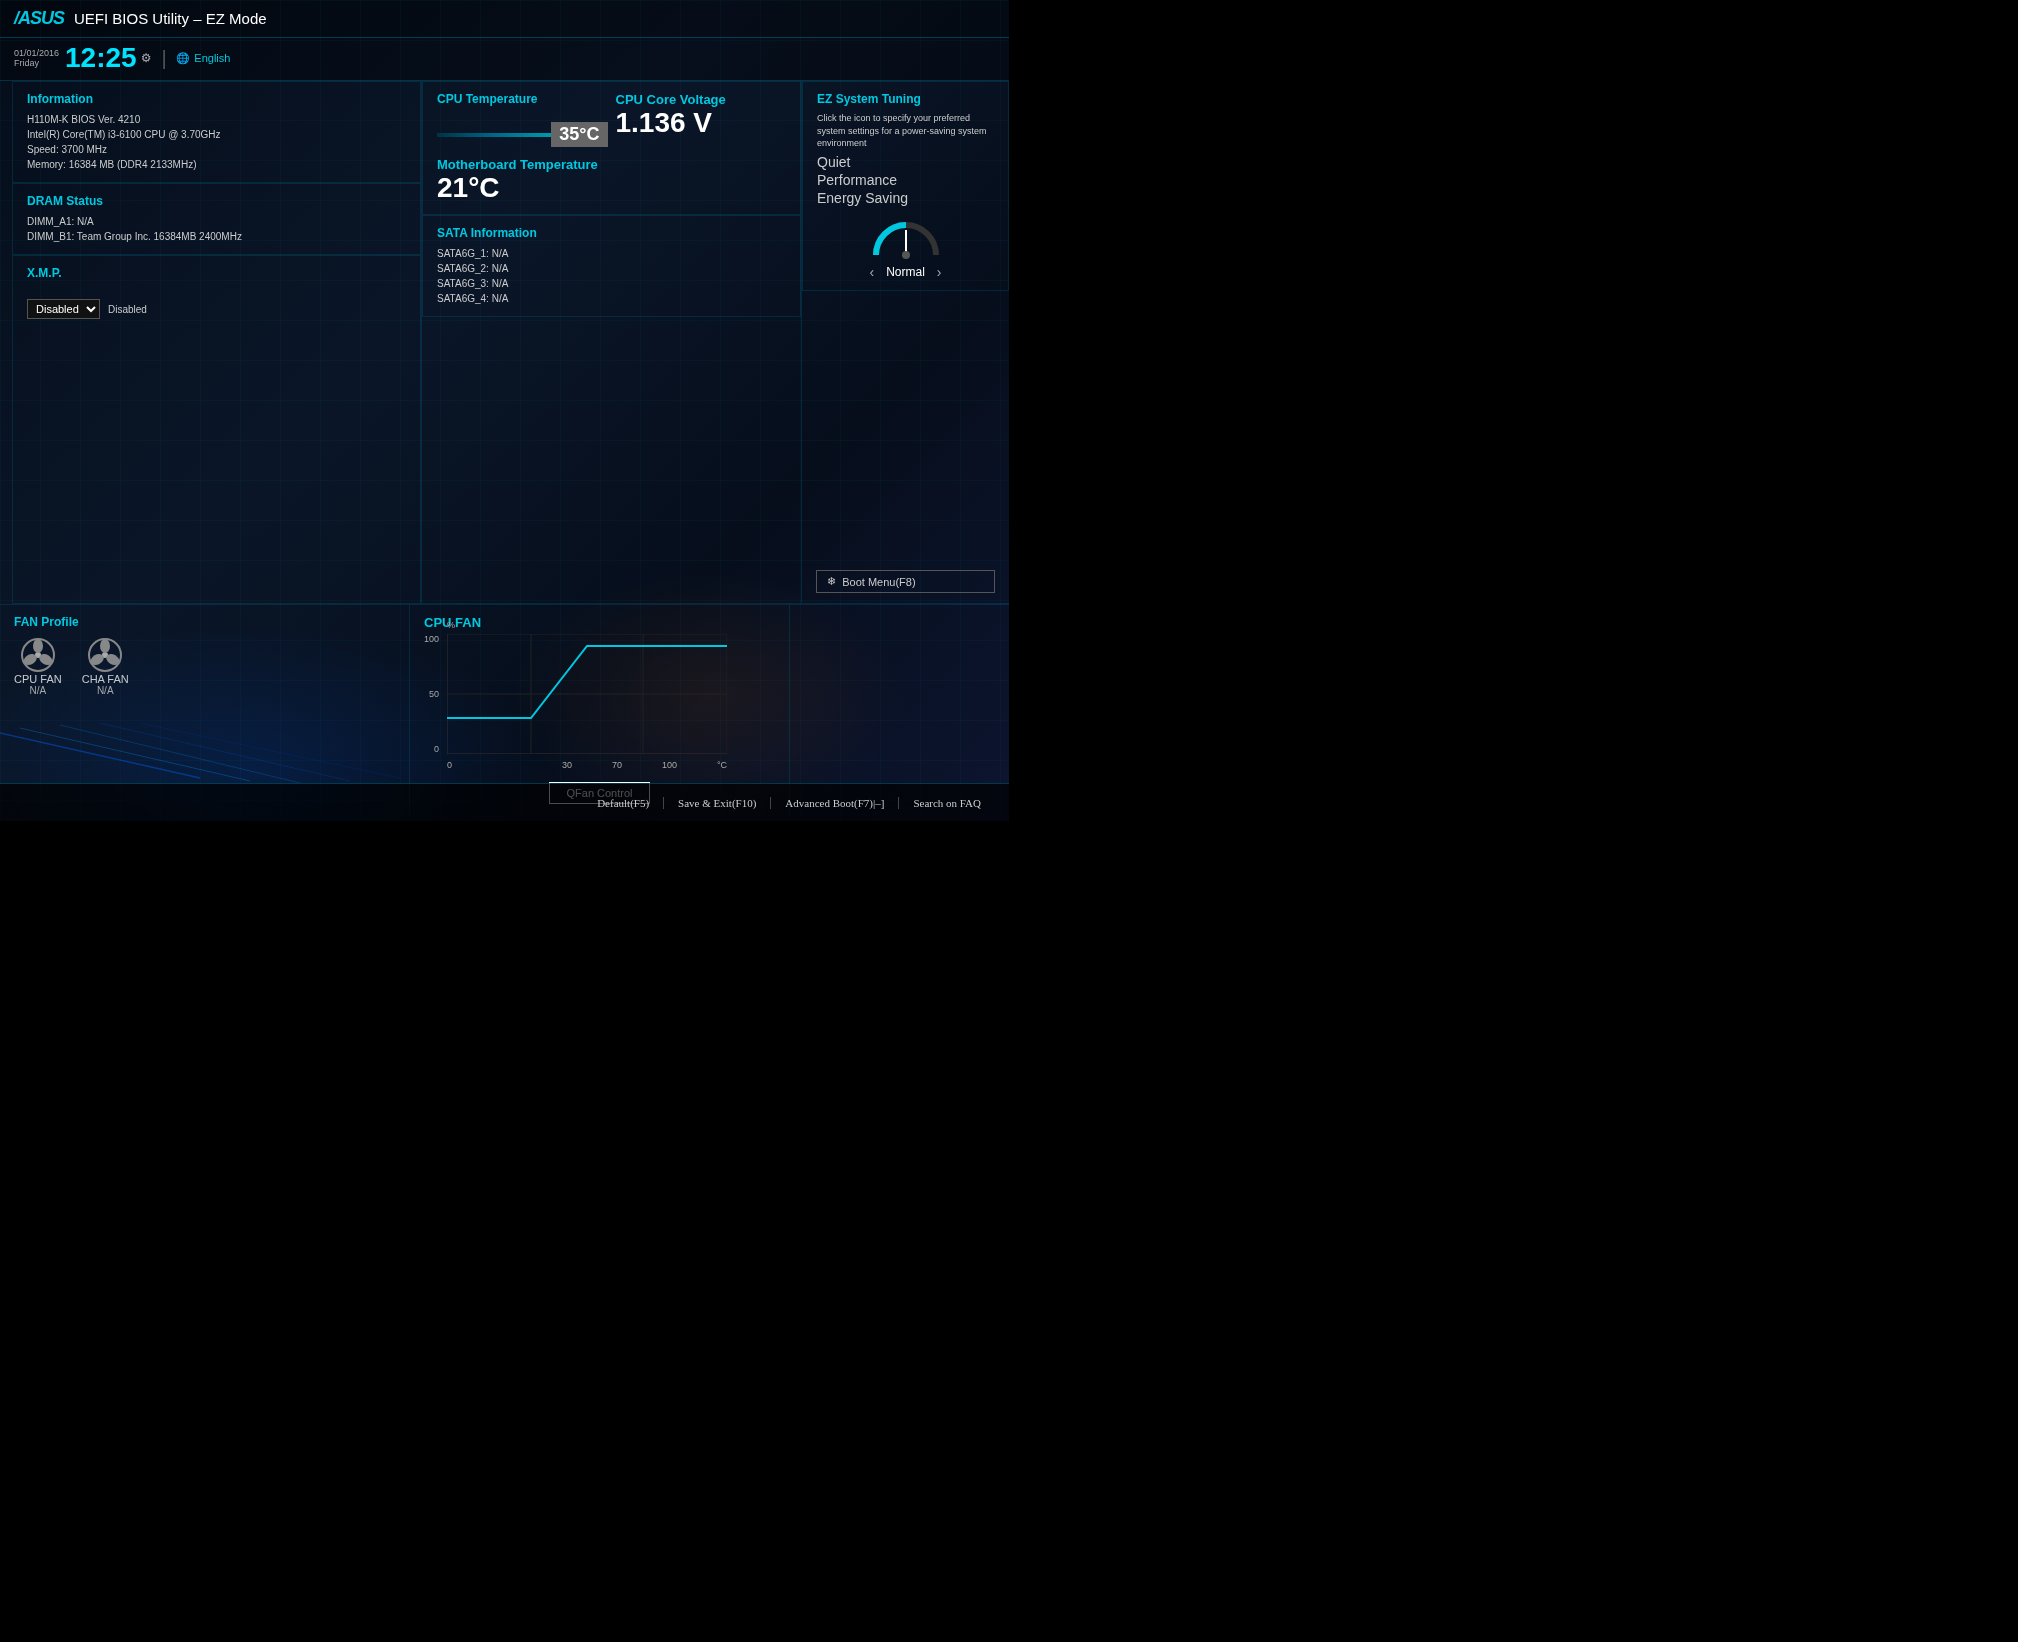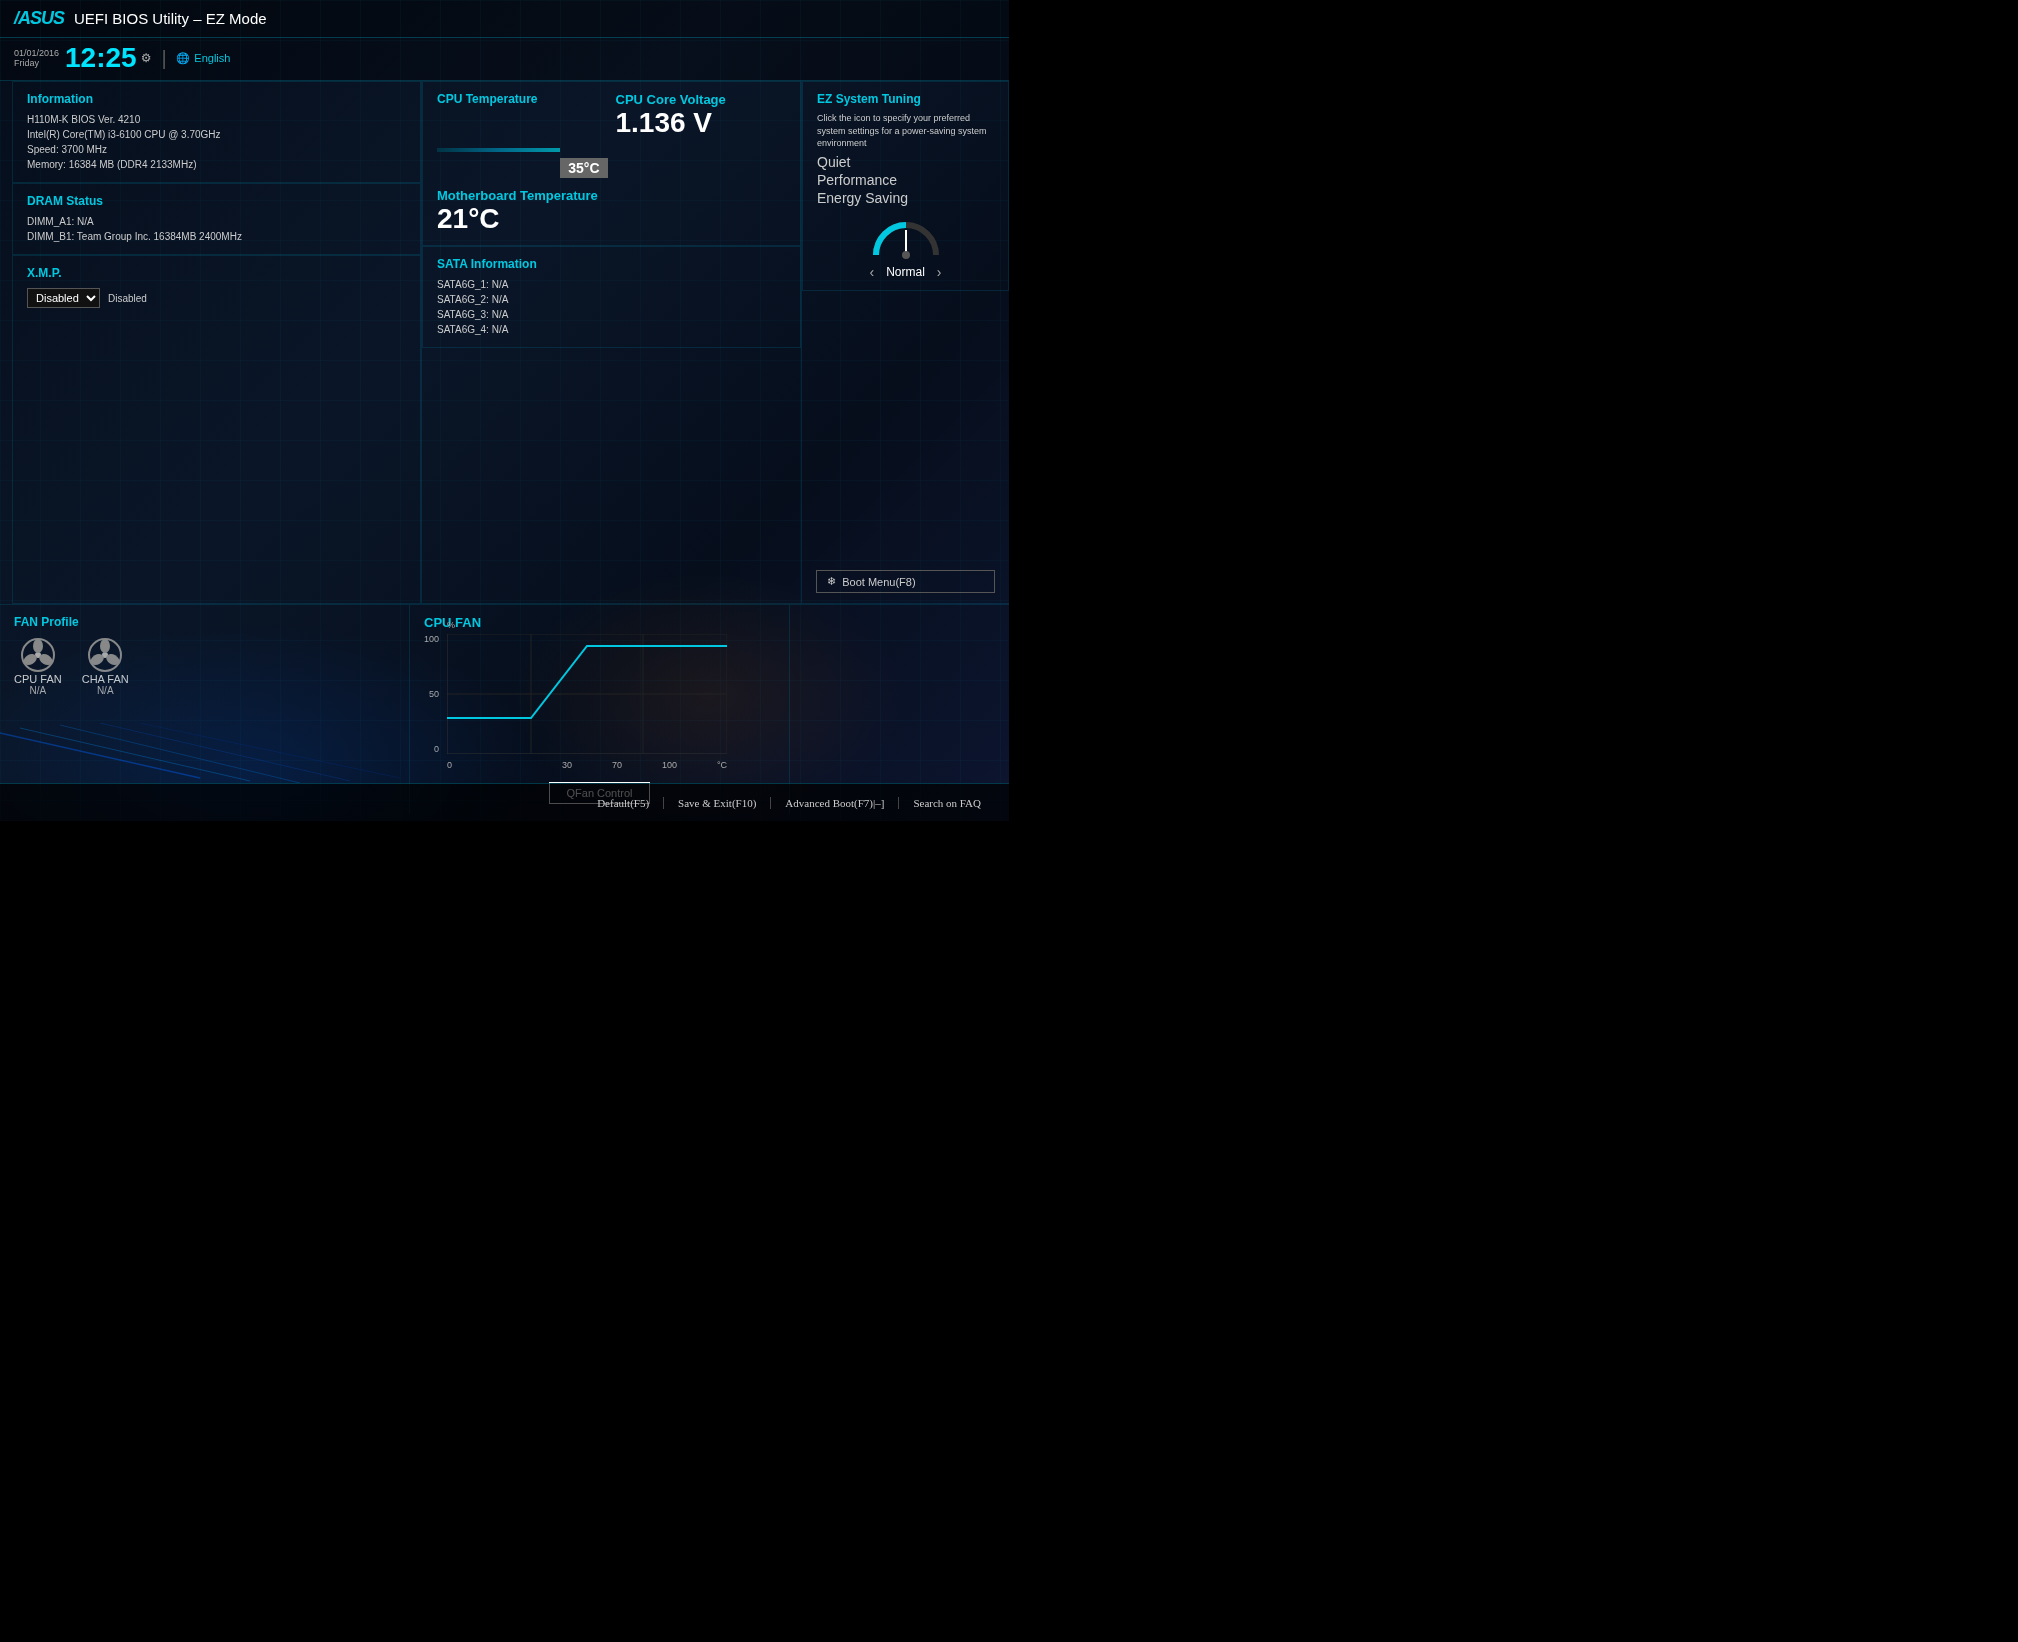--- a/index.html
+++ b/index.html
@@ -313,39 +313,39 @@
         </div>
 
         <div class="section" style="border-bottom:1px solid rgba(0,180,220,0.15); flex:0;">
           <div class="section-title">DRAM Status</div>
           <div class="section-text">DIMM_A1: N/A</div>
           <div class="section-text">DIMM_B1: Team Group Inc. 16384MB 2400MHz</div>
         </div>
 
         <div class="section" style="border-bottom:1px solid rgba(0,180,220,0.15); flex:1;">
           <div class="section-title">X.M.P.</div>
-          <div style="display:flex; align-items:center; gap:8px; margin-top:8px;">
+          <div style="display:flex; align-items:center; gap:8px; margin-top:19px;">
             <select class="xmp-select">
               <option>Disabled</option>
             </select>
             <span class="section-text">Disabled</span>
           </div>
         </div>
       </div>
 
       <div style="display:flex; flex-direction:column; border-right:1px solid rgba(0,180,220,0.15);">
 
         <div class="section" style="border-bottom:1px solid rgba(0,180,220,0.15); flex:0;">
           <div style="display:grid; grid-template-columns:1fr 1fr; gap:8px;">
             <div>
               <div class="section-title">CPU Temperature</div>
               <div style="margin-top:16px;">
                 <div style="display:flex; align-items:center; gap:0;">
                   <div style="flex:1; height:4px; background:linear-gradient(to right,#003344,#006688,#0099aa);"></div>
-                  <div style="background:#666; color:#fff; font-size:14px; font-weight:bold; padding:2px 8px;margin-top:36px;">35°C</div>
+                  <div style="background:#666; color:#fff; font-size:18px; font-weight:bold; padding:2px 8px;">35°C</div>
                 </div>
               </div>
               <div class="mb-temp-label" style="margin-top:10px;">Motherboard Temperature</div>
               <div class="mb-temp-value">21°C</div>
             </div>
             <div>
               <div class="cpu-voltage-label">CPU Core Voltage</div>
               <div class="cpu-voltage-value">1.136 V</div>
             </div>
           </div>

